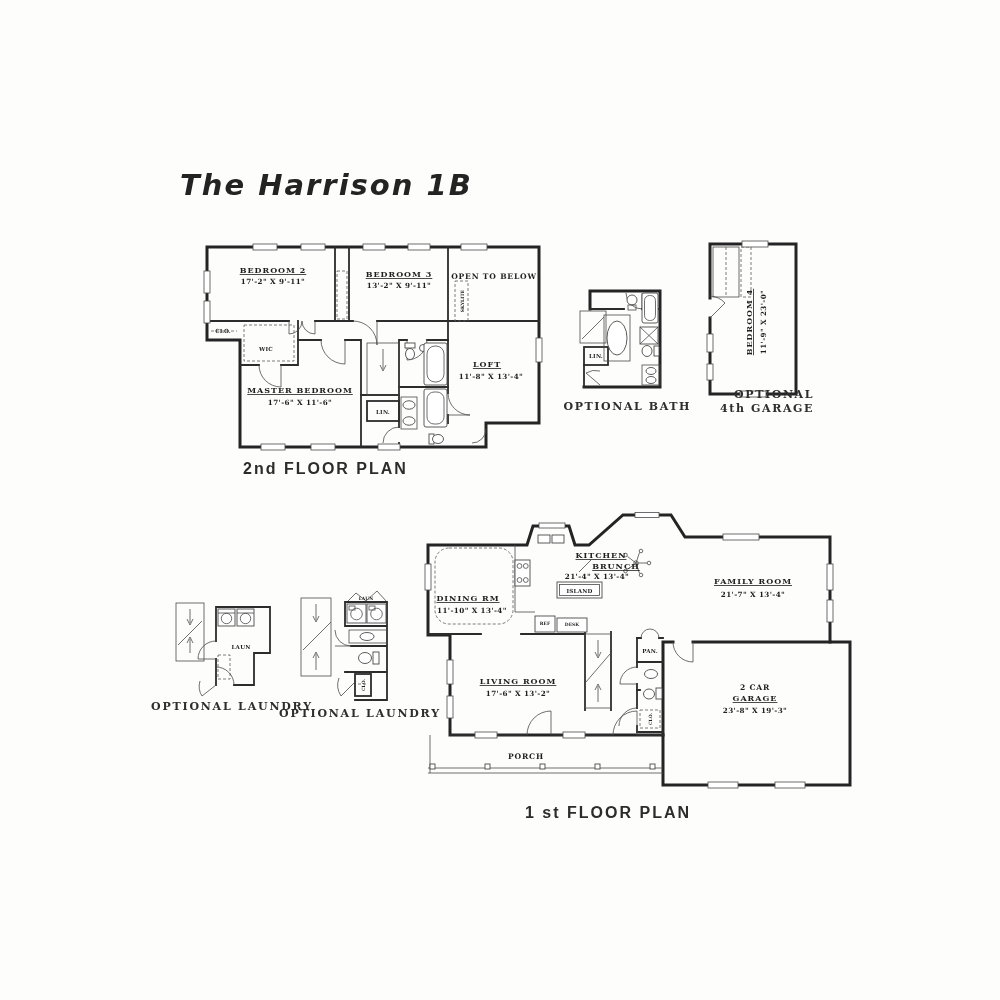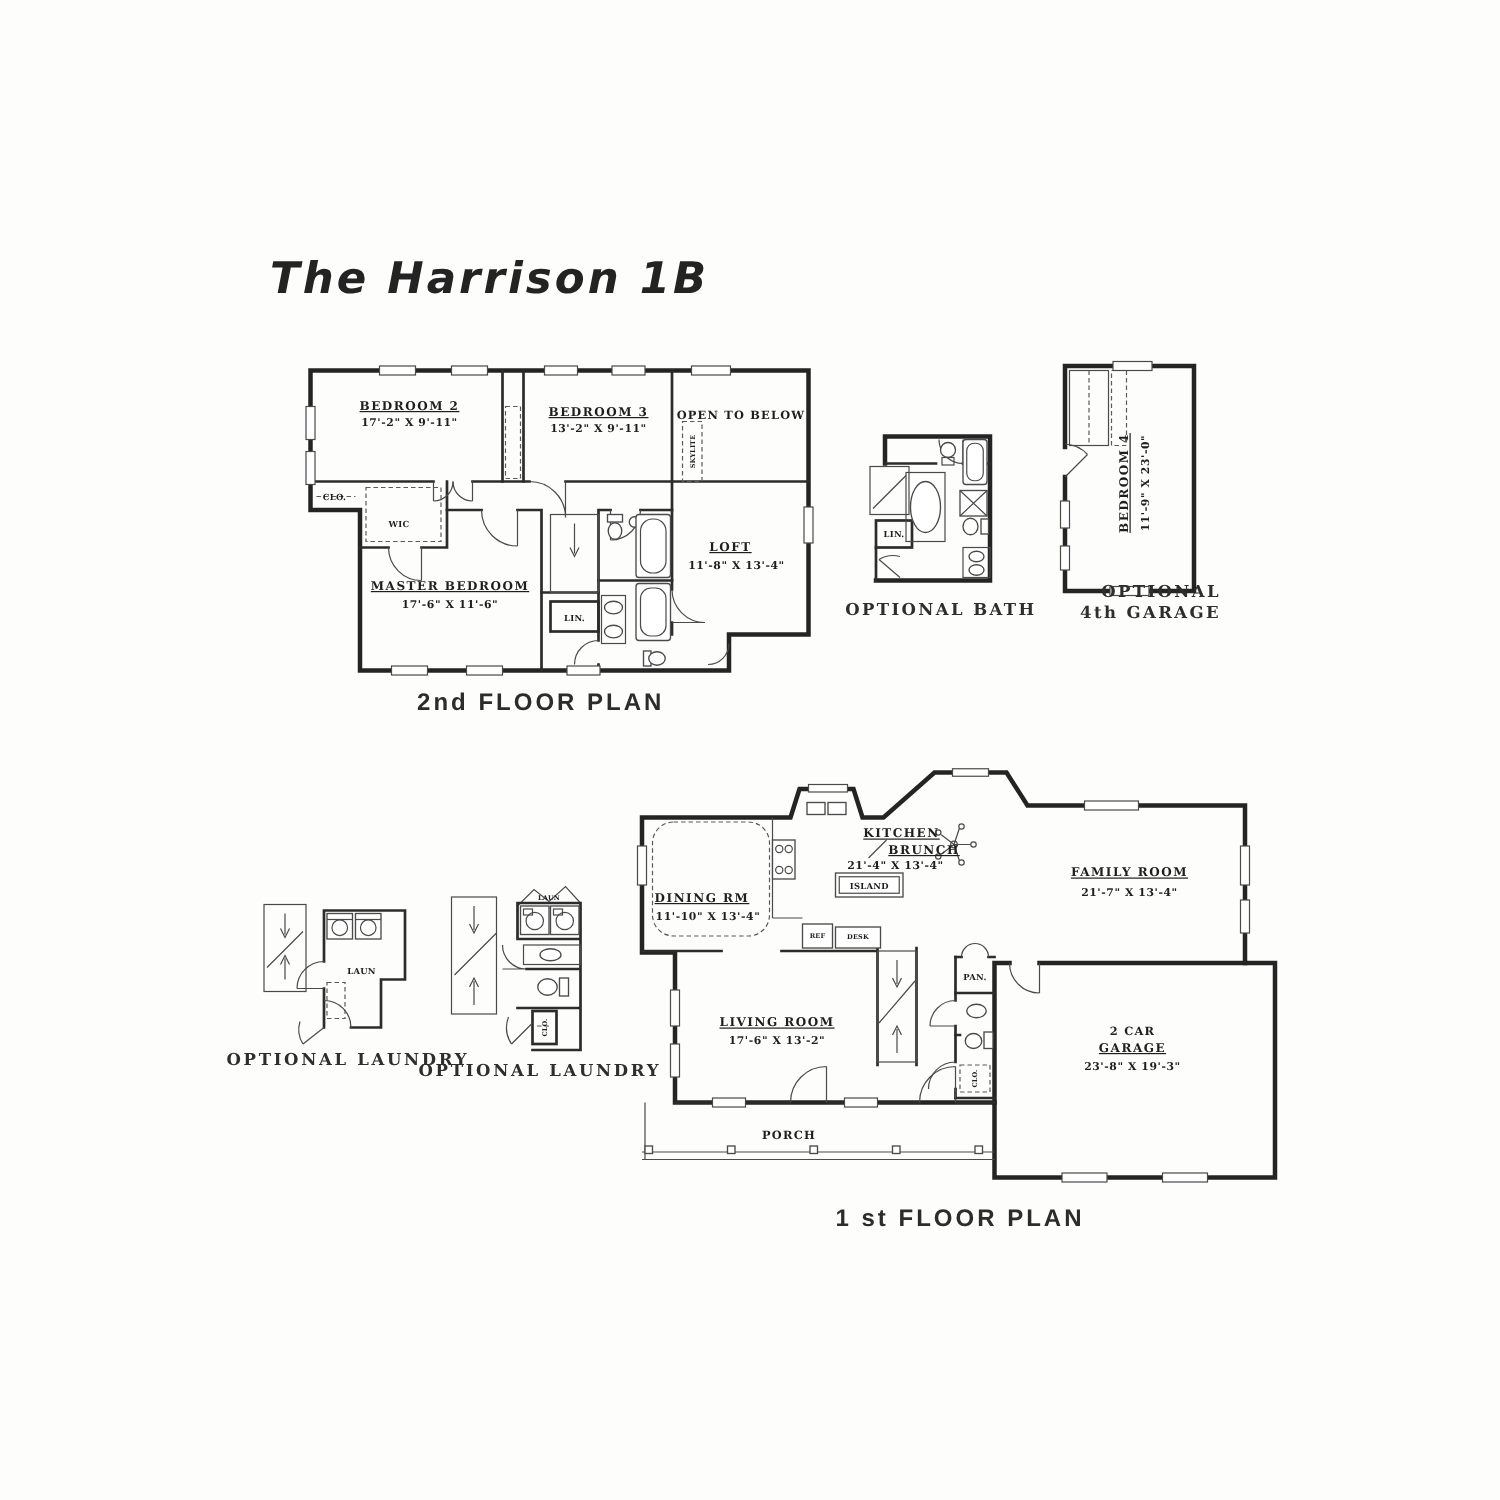--- a/index.html
+++ b/index.html
@@ -1,18 +1,18 @@
 <!DOCTYPE html>
 <html><head>
 <meta charset="utf-8">
 <style>
   html,body{margin:0;padding:0;}
   body{width:1000px;height:1000px;position:relative;background:#fdfdfc;font-family:"DejaVu Serif",serif;overflow:hidden;}
   .title{position:absolute;left:180px;top:168px;font:italic 700 29px "DejaVu Sans",sans-serif;letter-spacing:2px;color:#232323;white-space:nowrap;}
-  .plan-caption{position:absolute;font:700 16px "Liberation Sans",sans-serif;letter-spacing:2px;color:#2c2c2c;text-align:center;white-space:nowrap;}
+  .plan-caption{position:absolute;font:700 16px "Liberation Sans",sans-serif;letter-spacing:2px;color:#2c2c2c;white-space:nowrap;}
   .serif-caption{position:absolute;font:700 11px "DejaVu Serif",serif;letter-spacing:1.6px;color:#2e2e2e;text-align:right;white-space:nowrap;line-height:1.3;}
   svg{position:absolute;overflow:visible;}
   .w{stroke:#242424;stroke-width:3;fill:none;stroke-linecap:square;}
   .w2{stroke:#2c2c2c;stroke-width:1.8;fill:none;stroke-linecap:square;}
   .t{stroke:#4a4a4a;stroke-width:0.8;fill:none;}
   .fx{stroke:#4a4a4a;stroke-width:0.9;fill:#fff;}
   .dash{stroke:#5a5a5a;stroke-width:0.8;fill:none;stroke-dasharray:3 2;}
   .win{fill:#fff;stroke:#4a4a4a;stroke-width:0.8;}
   text{font-family:"DejaVu Serif",serif;fill:#1e1e1e;text-anchor:middle;}
   .rm{font-size:8px;font-weight:700;letter-spacing:1px;text-decoration:underline;}

